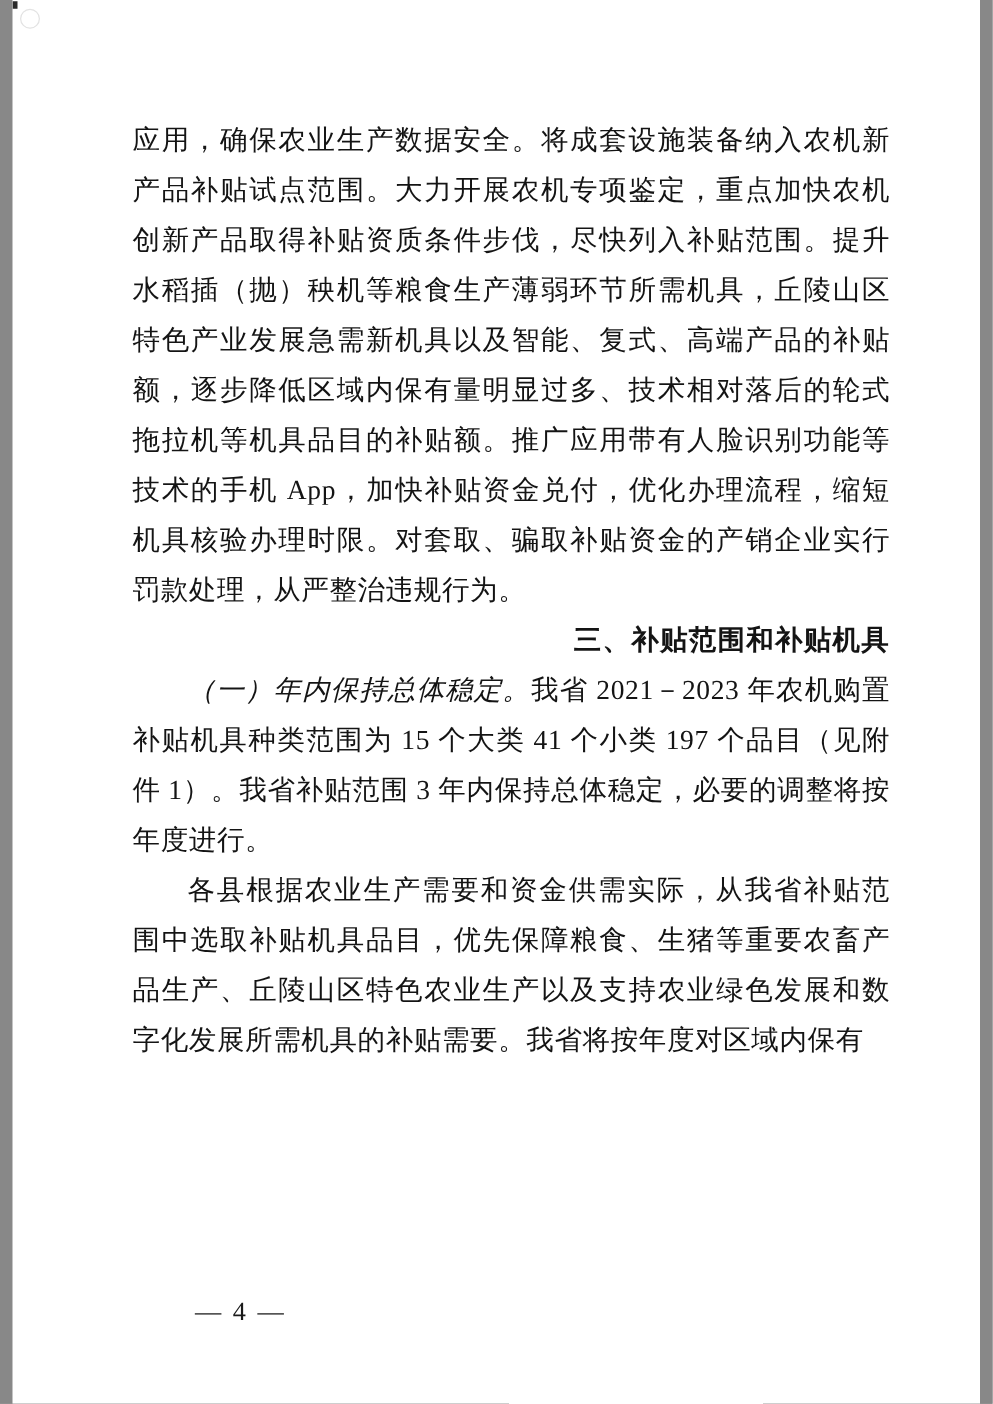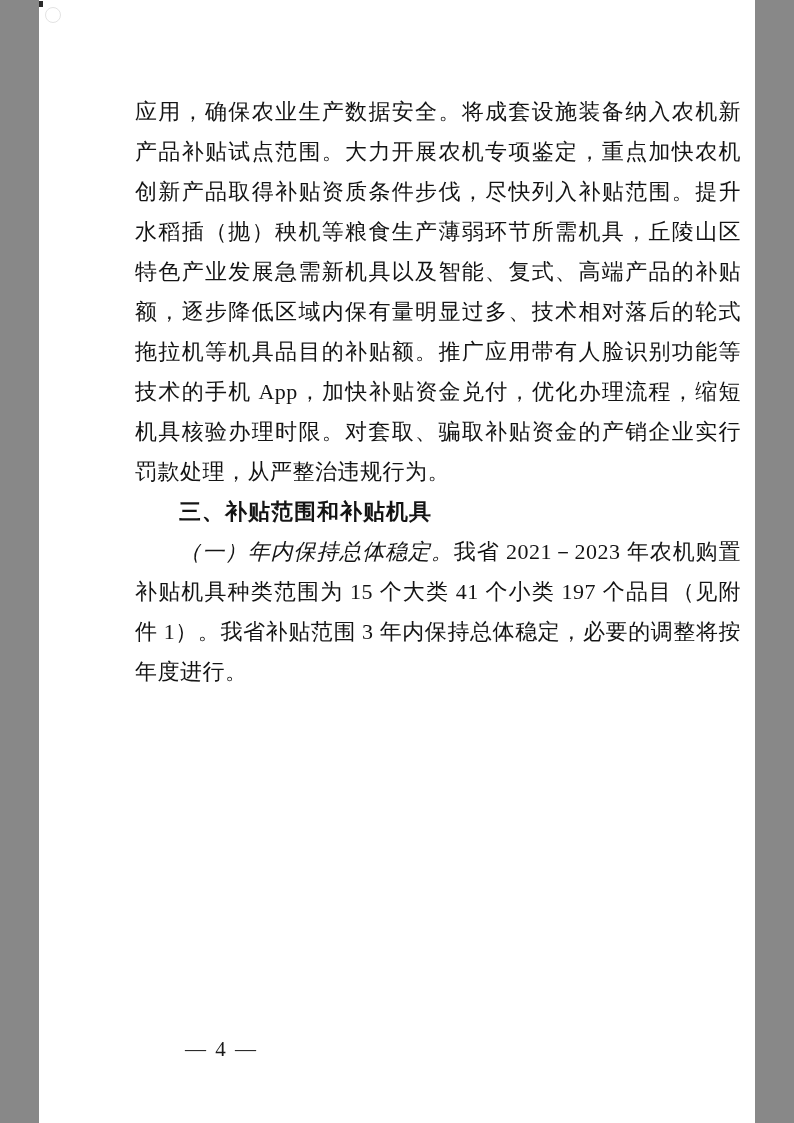--- a/index.html
+++ b/index.html
@@ -1,18 +1,18 @@
 <!DOCTYPE html>
 <html lang="zh"><head>
 <meta charset="utf-8">
 <style>
   html,body{margin:0;padding:0;background:#888;}
   .page{
     position:relative;
-    width:716px;height:1123px;
+    width:774px;height:1123px;
     margin:0 auto;
     background:#ffffff;
     overflow:hidden;
     font-family:"Liberation Serif","DejaVu Serif",serif;
     color:#141414;
     -webkit-font-smoothing:antialiased;
   }
   .content{
     position:absolute;
     left:96px;top:92px;
@@ -21,21 +21,21 @@
     line-height:40px;
     text-align:justify;
     text-justify:inter-ideograph;
     letter-spacing:0.5px;
   }
   .content p{margin:0;text-indent:2em;}
   .content p.no-indent{text-indent:0;}
   .content p.heading{
     font-family:"Liberation Sans","DejaVu Sans",sans-serif;
     font-weight:700;
-    text-align:left;
+    text-align:right;
     letter-spacing:1px;
   }
   .lead{font-style:italic;}
   .footer{
     position:absolute;
     left:146px;top:1037px;
     font-size:21px;
     line-height:24px;
     letter-spacing:2px;
     font-family:"Liberation Serif","DejaVu Serif",serif;
@@ -55,16 +55,17 @@
 <body>
 
 <div class="page">
   <div class="artifact-square"></div>
   <div class="artifact-ring"></div>
 
   <main class="content" id="doc-content">
       <p class="no-indent">应用，确保农业生产数据安全。将成套设施装备纳入农机新产品补贴试点范围。大力开展农机专项鉴定，重点加快农机创新产品取得补贴资质条件步伐，尽快列入补贴范围。提升水稻插（抛）秧机等粮食生产薄弱环节所需机具，丘陵山区特色产业发展急需新机具以及智能、复式、高端产品的补贴额，逐步降低区域内保有量明显过多、技术相对落后的轮式拖拉机等机具品目的补贴额。推广应用带有人脸识别功能等技术的手机 App，加快补贴资金兑付，优化办理流程，缩短机具核验办理时限。对套取、骗取补贴资金的产销企业实行罚款处理，从严整治违规行为。</p>
       <p class="heading">三、补贴范围和补贴机具</p>
       <p class=""><span class="lead">（一）年内保持总体稳定。</span><span>我省 2021－2023 年农机购置补贴机具种类范围为 15 个大类 41 个小类 197 个品目（见附件 1）。我省补贴范围 3 年内保持总体稳定，必要的调整将按年度进行。</span></p>
+      <p class="">各县根据农业生产需要和资金供需实际，从我省补贴范围中选取补贴机具品目，优先保障粮食、生猪等重要农畜产品生产、丘陵山区特色农业生产以及支持农业绿色发展和数字化发展所需机具的补贴需要。我省将按年度对区域内保有</p>
     </main>
 
   <div class="footer">— 4 —</div>
 </div>
 
 </body></html>

